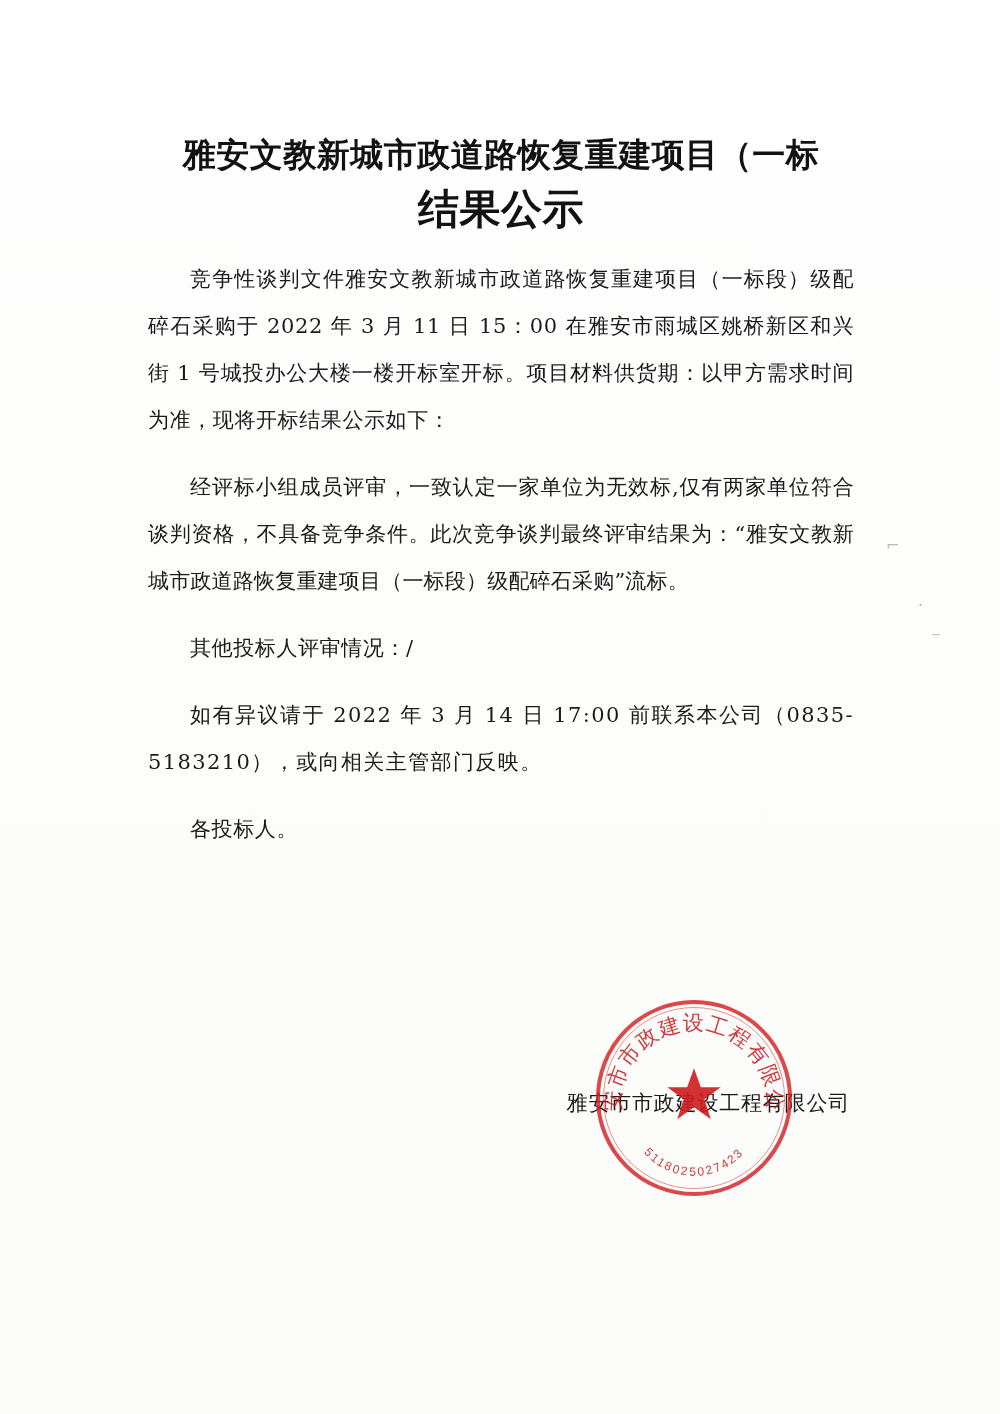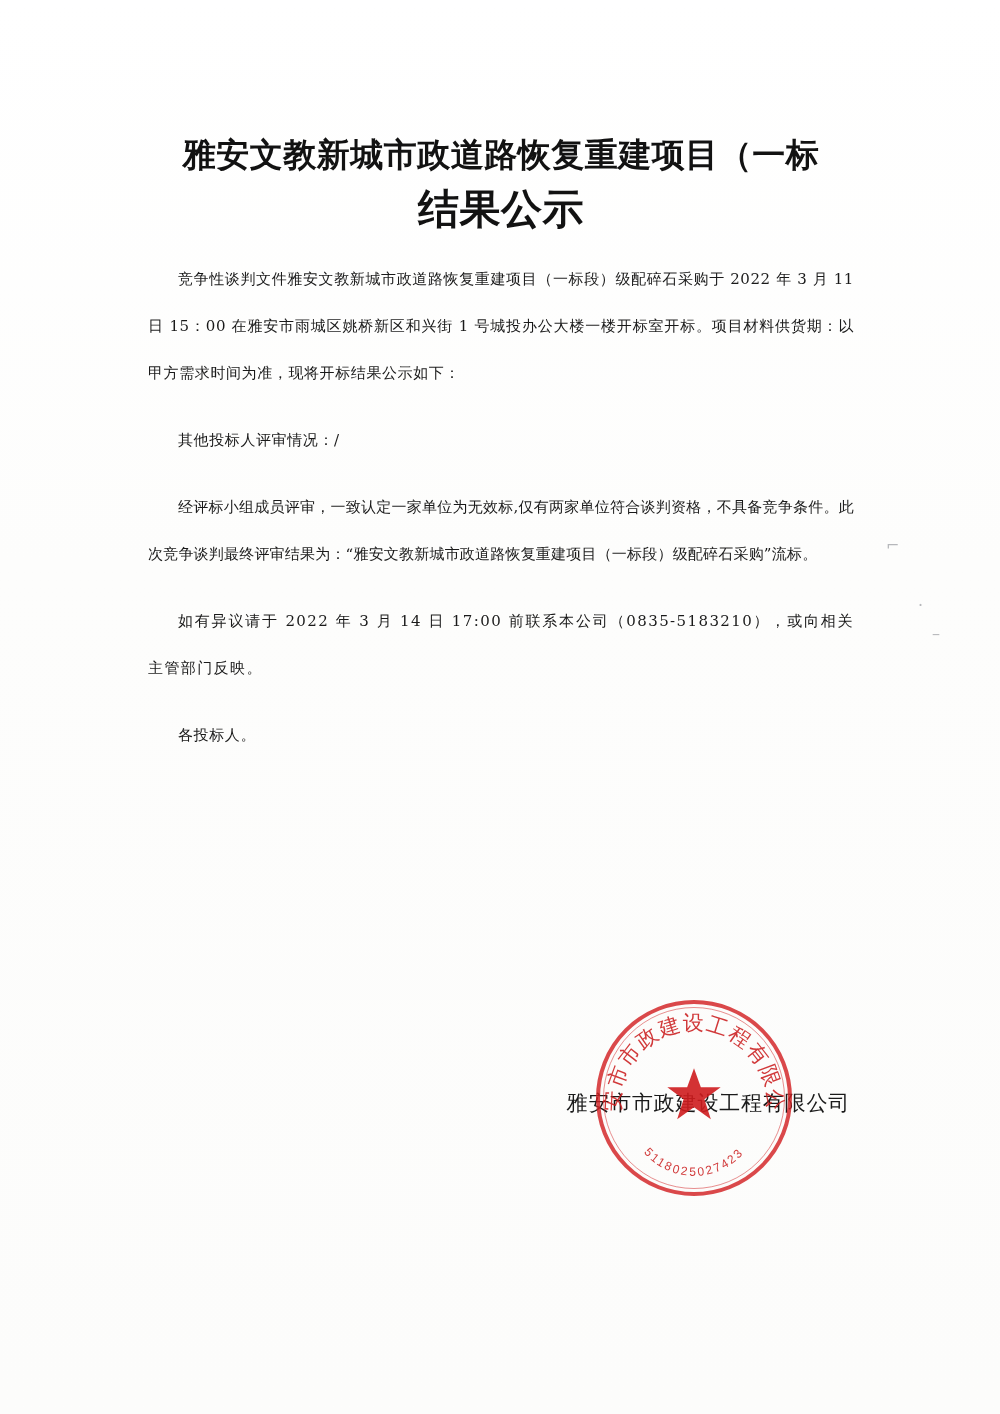--- a/index.html
+++ b/index.html
@@ -57,21 +57,21 @@
 
   .salutation {
     margin-top: 66px;
     font-size: 21px;
     line-height: 34px;
     letter-spacing: 1px;
   }
 
   p.para {
     margin: 20px 0 0 0;
-    font-size: 15px;
+    font-size: 21px;
     line-height: 47px;
     text-align: justify;
     text-justify: inter-ideograph;
     letter-spacing: 0.6px;
     text-indent: 2em;
   }
   p.para.tight {
     letter-spacing: 0.2px;
   }
   p.para.spread {
@@ -163,23 +163,23 @@
   <div class="doc-body">
 
     <div class="title">
       <span class="line1">雅安文教新城市政道路恢复重建项目（一标</span>
       <span class="line3">结果公示</span>
     </div>
 
 
     <p class="para">竞争性谈判文件雅安文教新城市政道路恢复重建项目（一标段）级配碎石采购于 2022 年 3 月 11 日 15：00 在雅安市雨城区姚桥新区和兴街 1 号城投办公大楼一楼开标室开标。项目材料供货期：以甲方需求时间为准，现将开标结果公示如下：</p>
 
+    <p class="para tight">经评标小组成员评审，一致认定一家单位为无效标,仅有两家单位符合谈判资格，不具备竞争条件。此次竞争谈判最终评审结果为：“雅安文教新城市政道路恢复重建项目（一标段）级配碎石采购”流标。</p>
+
     <p class="para">其他投标人评审情况：/</p>
-
-    <p class="para tight">经评标小组成员评审，一致认定一家单位为无效标,仅有两家单位符合谈判资格，不具备竞争条件。此次竞争谈判最终评审结果为：“雅安文教新城市政道路恢复重建项目（一标段）级配碎石采购”流标。</p>
 
     <p class="para spread">如有异议请于 2022 年 3 月 14 日 17:00 前联系本公司（0835-5183210），或向相关主管部门反映。</p>
 
     <p class="para">各投标人。</p>
 
     <div class="signature">
       <span class="sig-name">雅安市市政建设工程有限公司</span>
     </div>
   </div>
 

